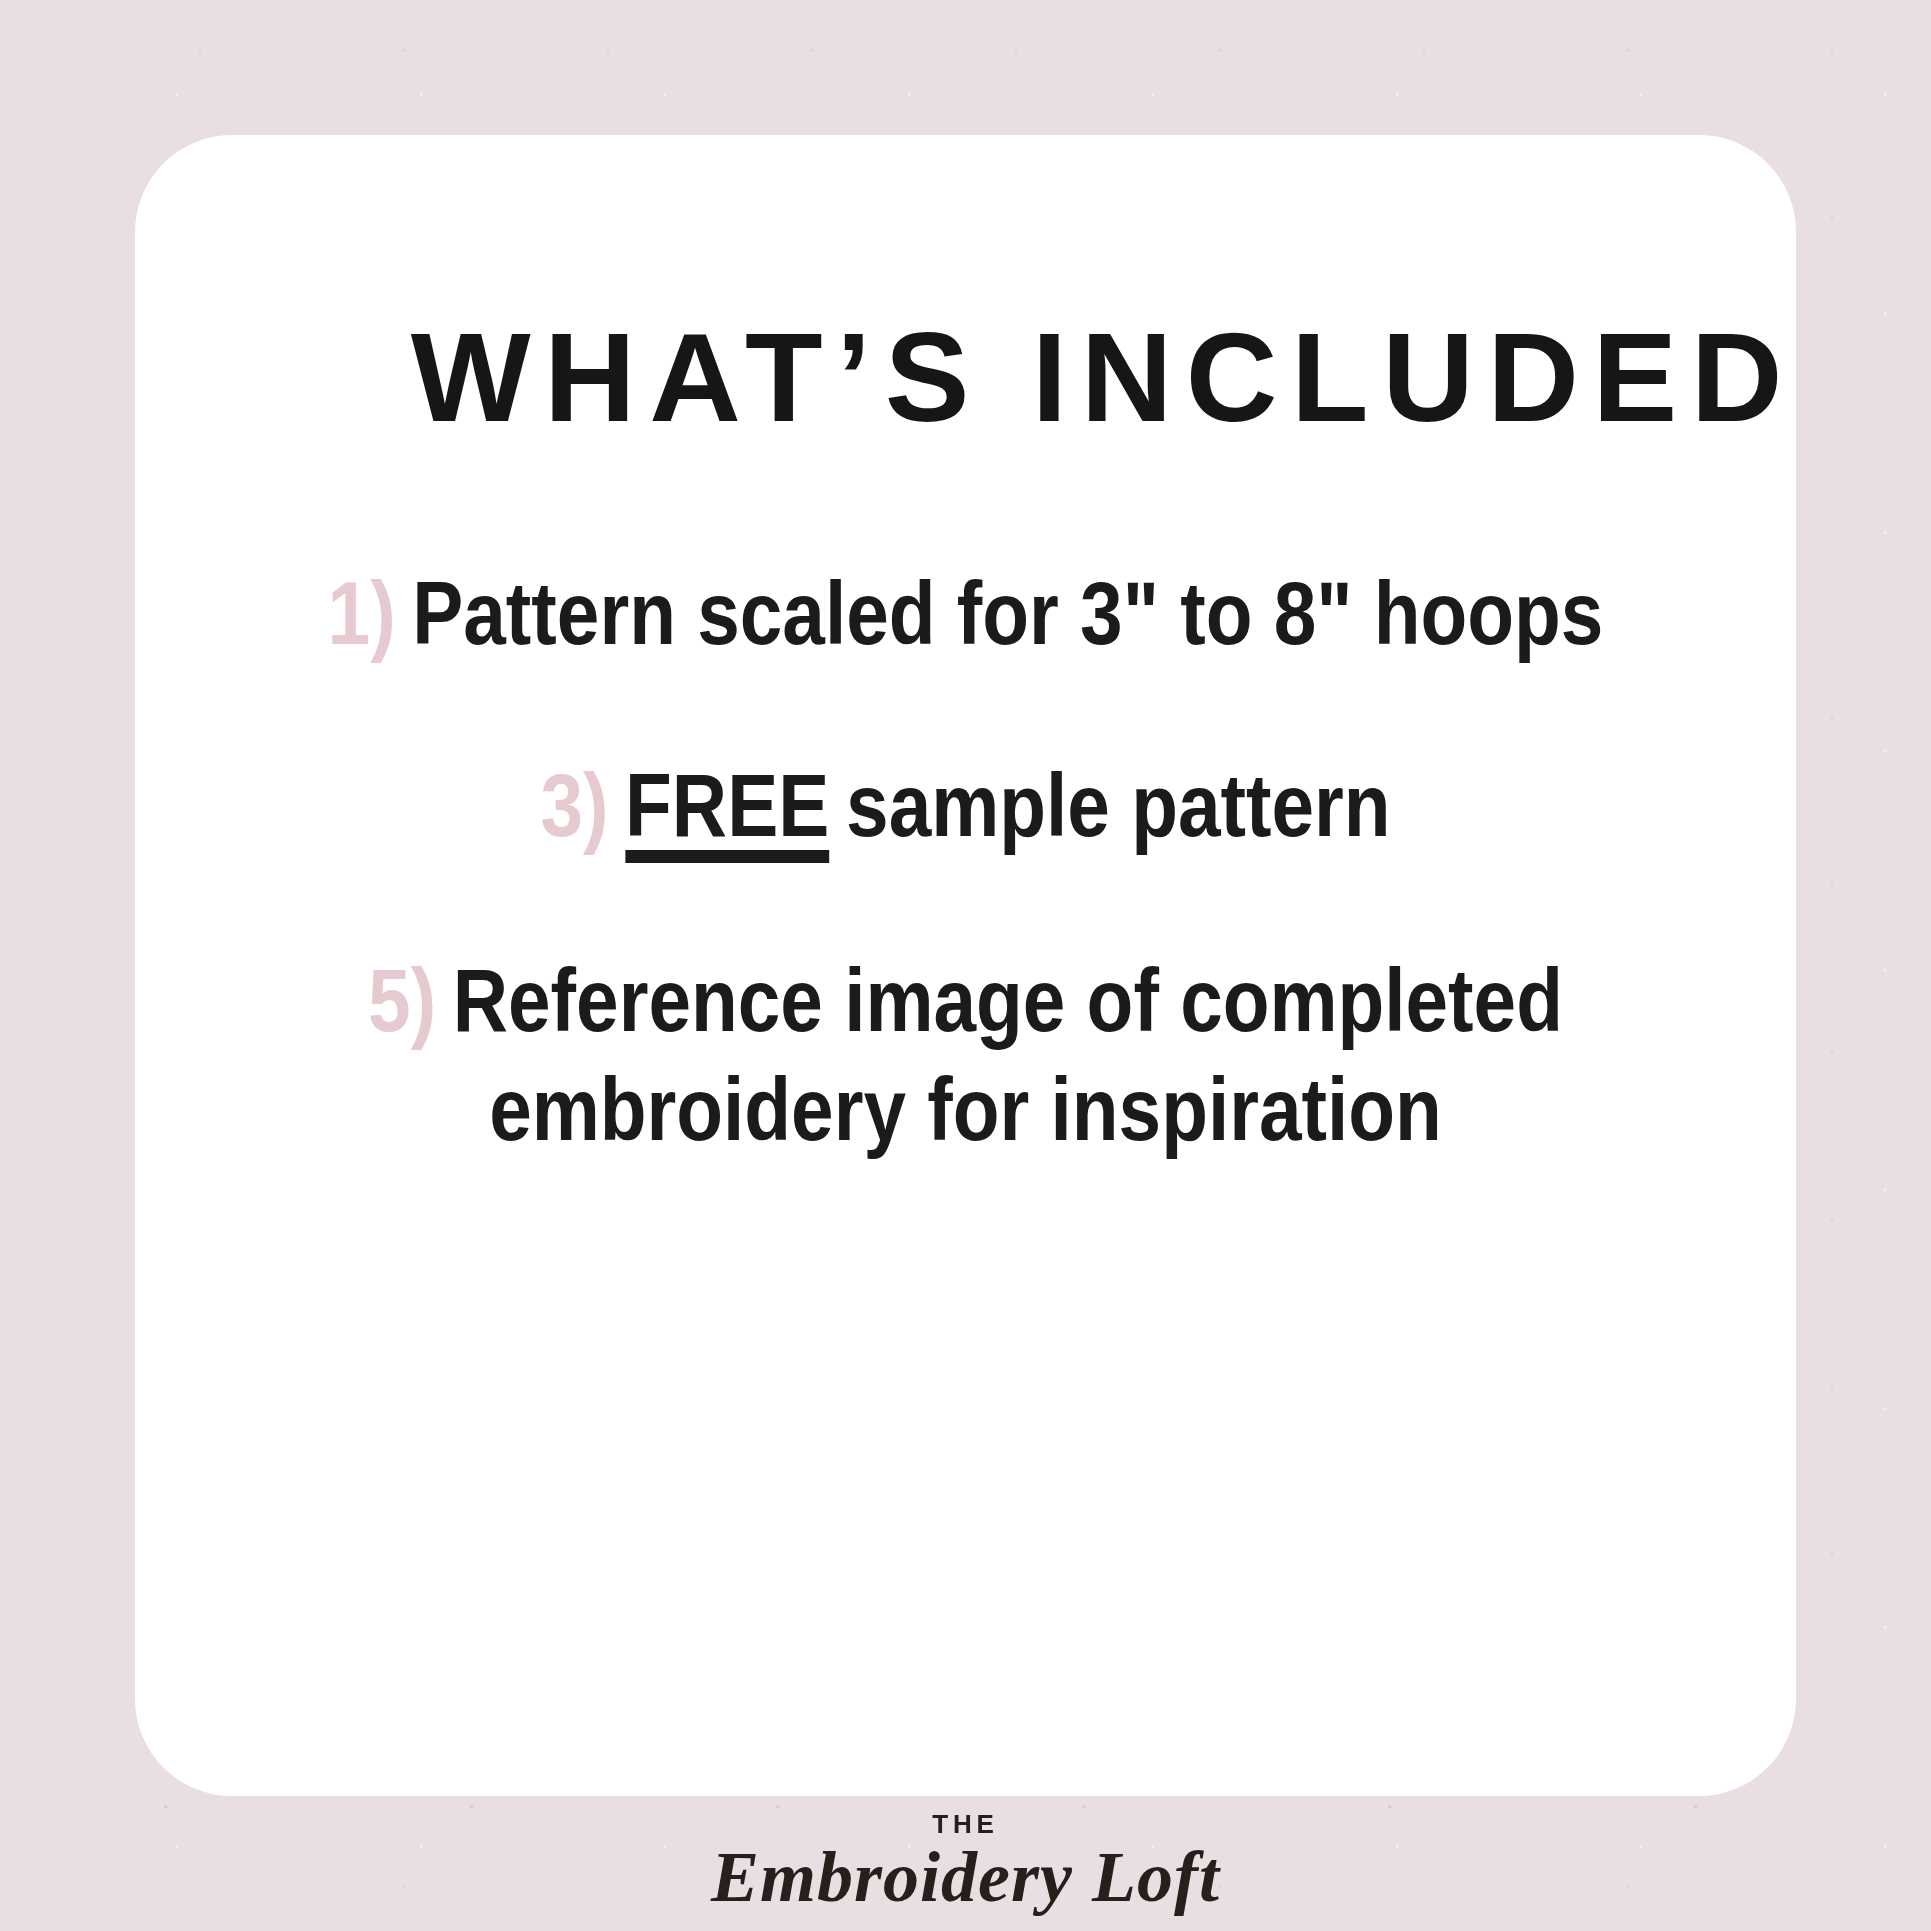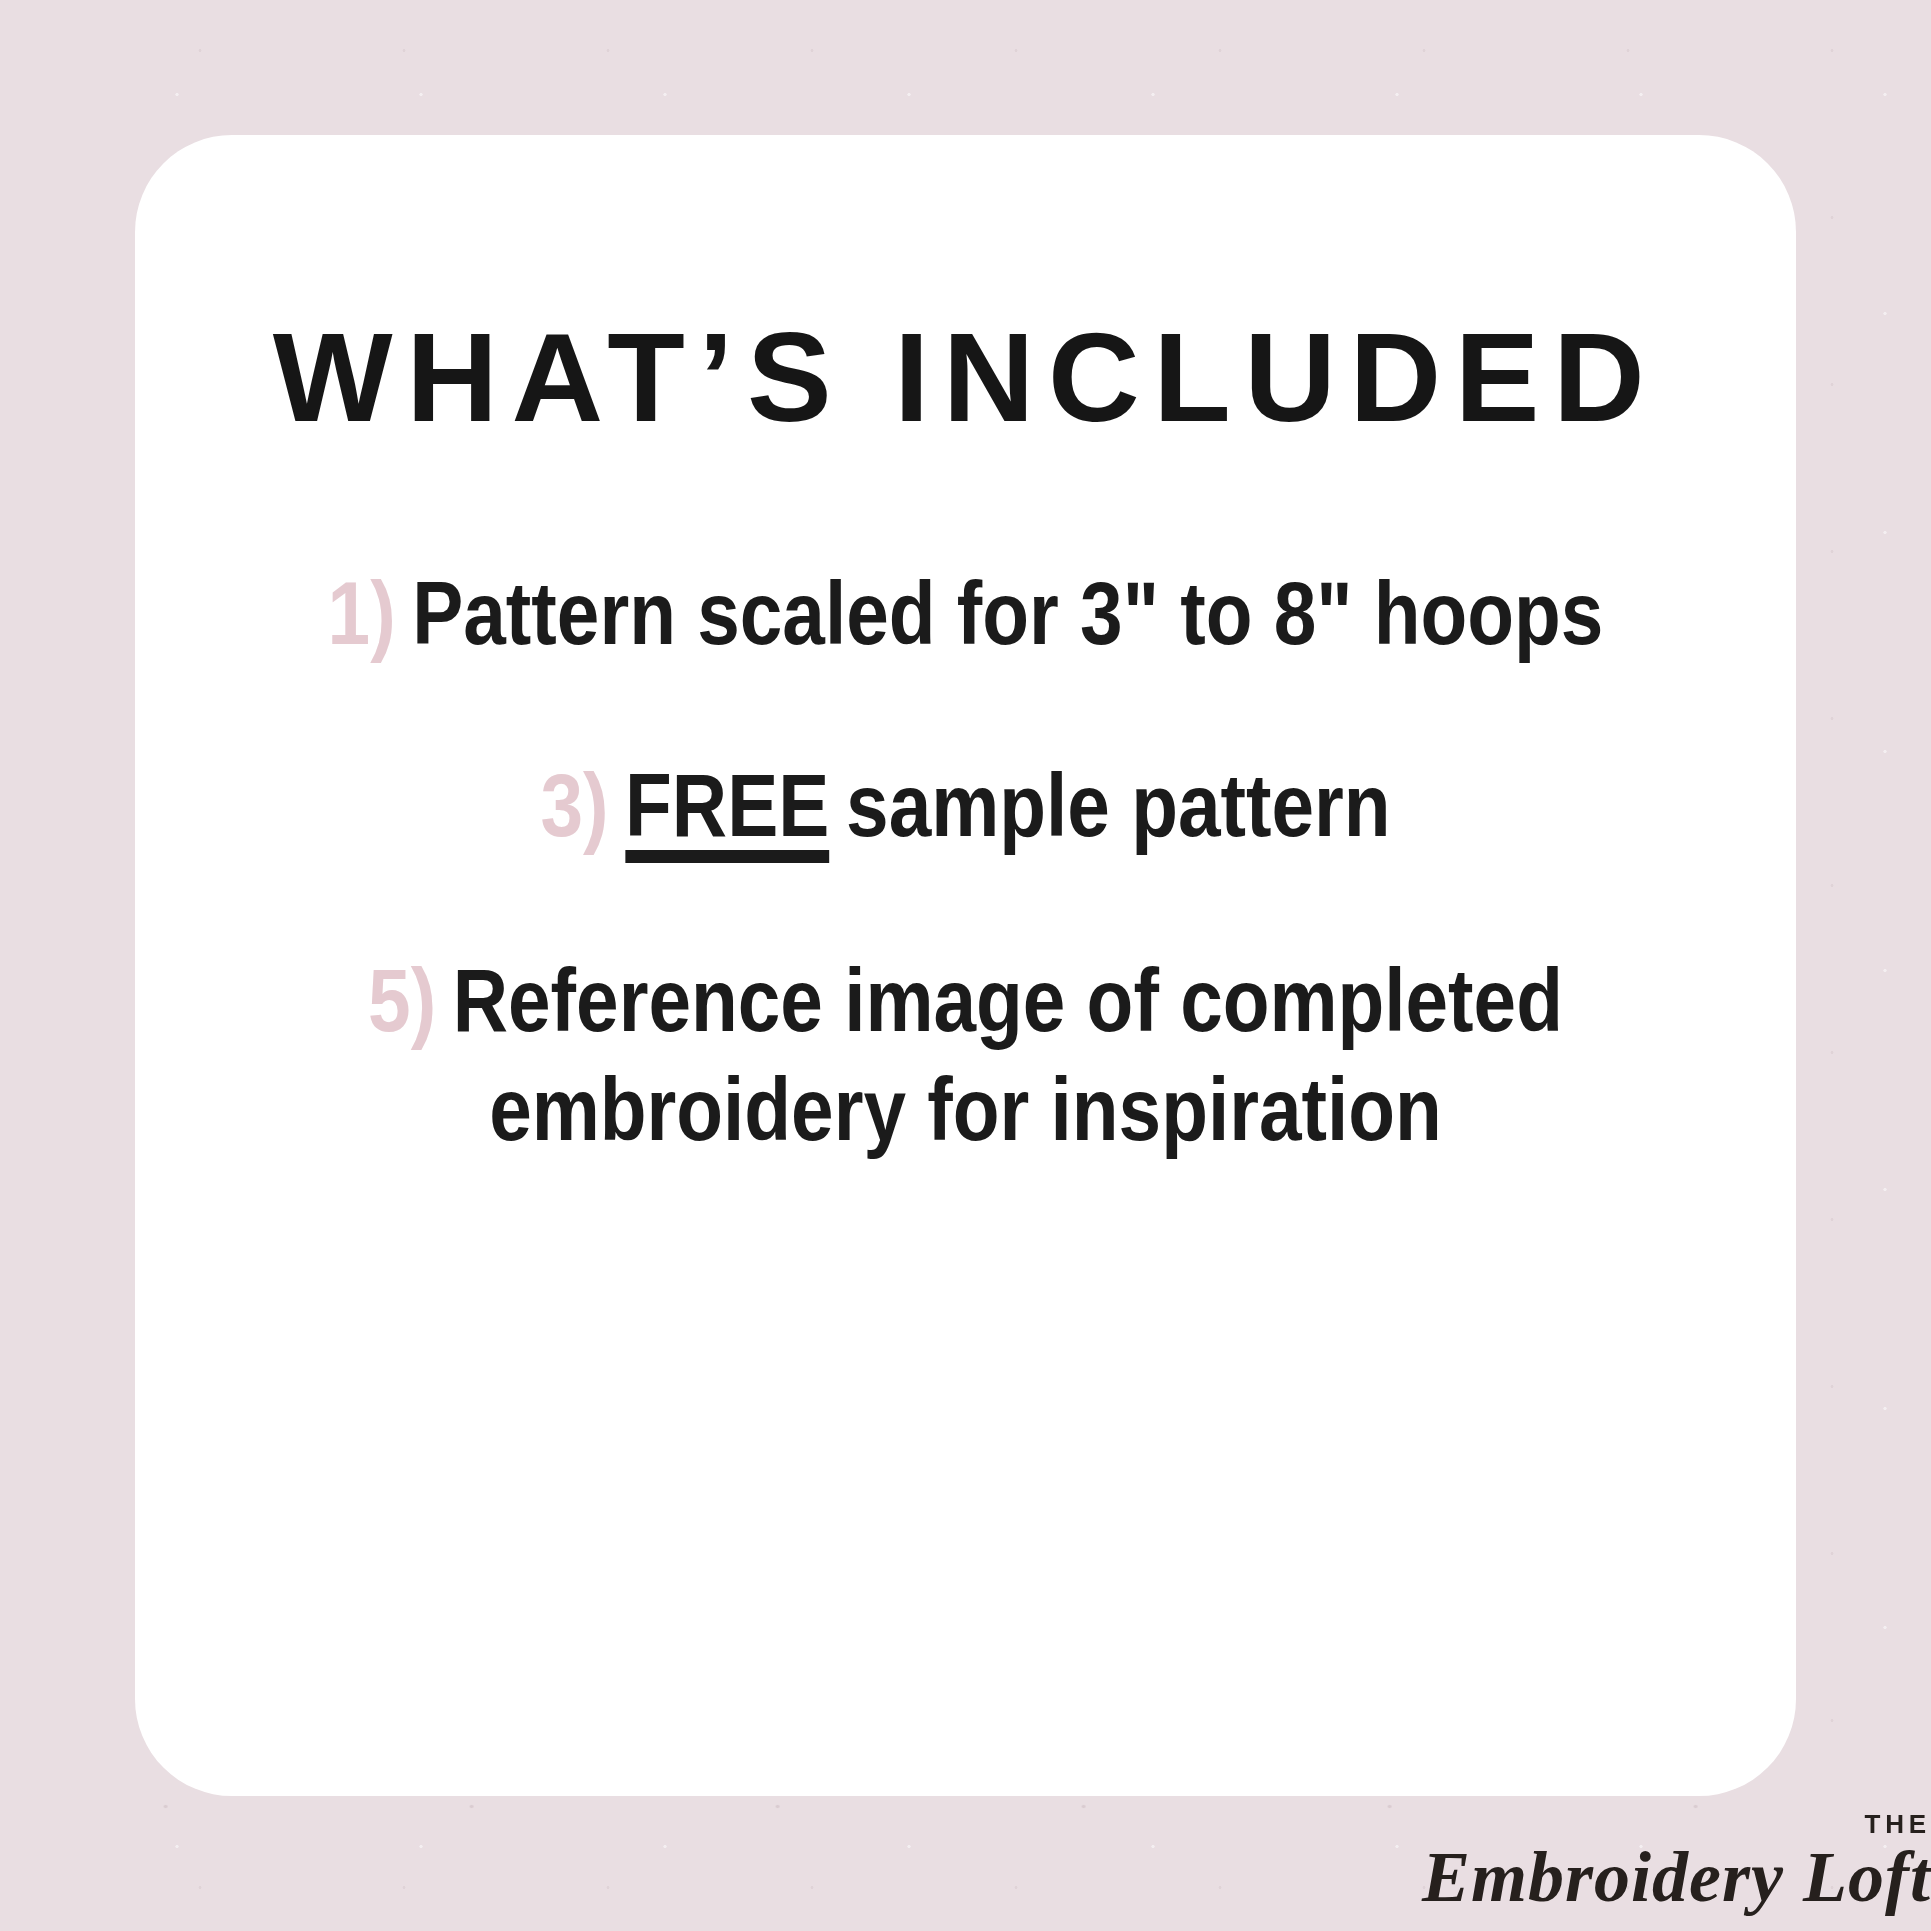--- a/index.html
+++ b/index.html
@@ -25,21 +25,21 @@
   .card {
     position: absolute;
     left: 135px;
     top: 135px;
     width: 1661px;
     height: 1661px;
     background: #ffffff;
     border-radius: 97px;
     display: flex;
     flex-direction: column;
-    align-items: center;
+    align-items: flex-end;
     box-sizing: border-box;
   }
 
   .title {
     margin: 179px 0 0 0;
     font-size: 127px;
     line-height: 1;
     font-weight: 700;
     letter-spacing: 13.5px;
     color: #161616;
@@ -76,21 +76,21 @@
     padding-bottom: 0px;
     line-height: 1.02;
     margin-right: 0.22em;
   }
 
   .footer {
     position: absolute;
     left: 0;
     right: 0;
     top: 1811px;
-    text-align: right;
+    text-align: center;
     color: #26201d;
   }
   .brand-the {
     font-size: 26px;
     font-weight: 700;
     letter-spacing: 4.8px;
     line-height: 1;
   }
   .brand-script {
     margin-top: 3.9px;

